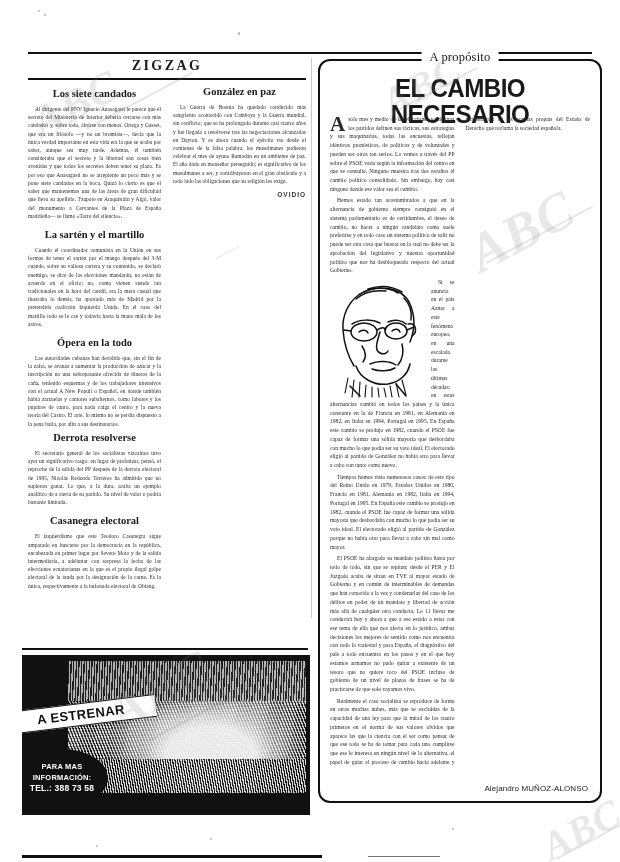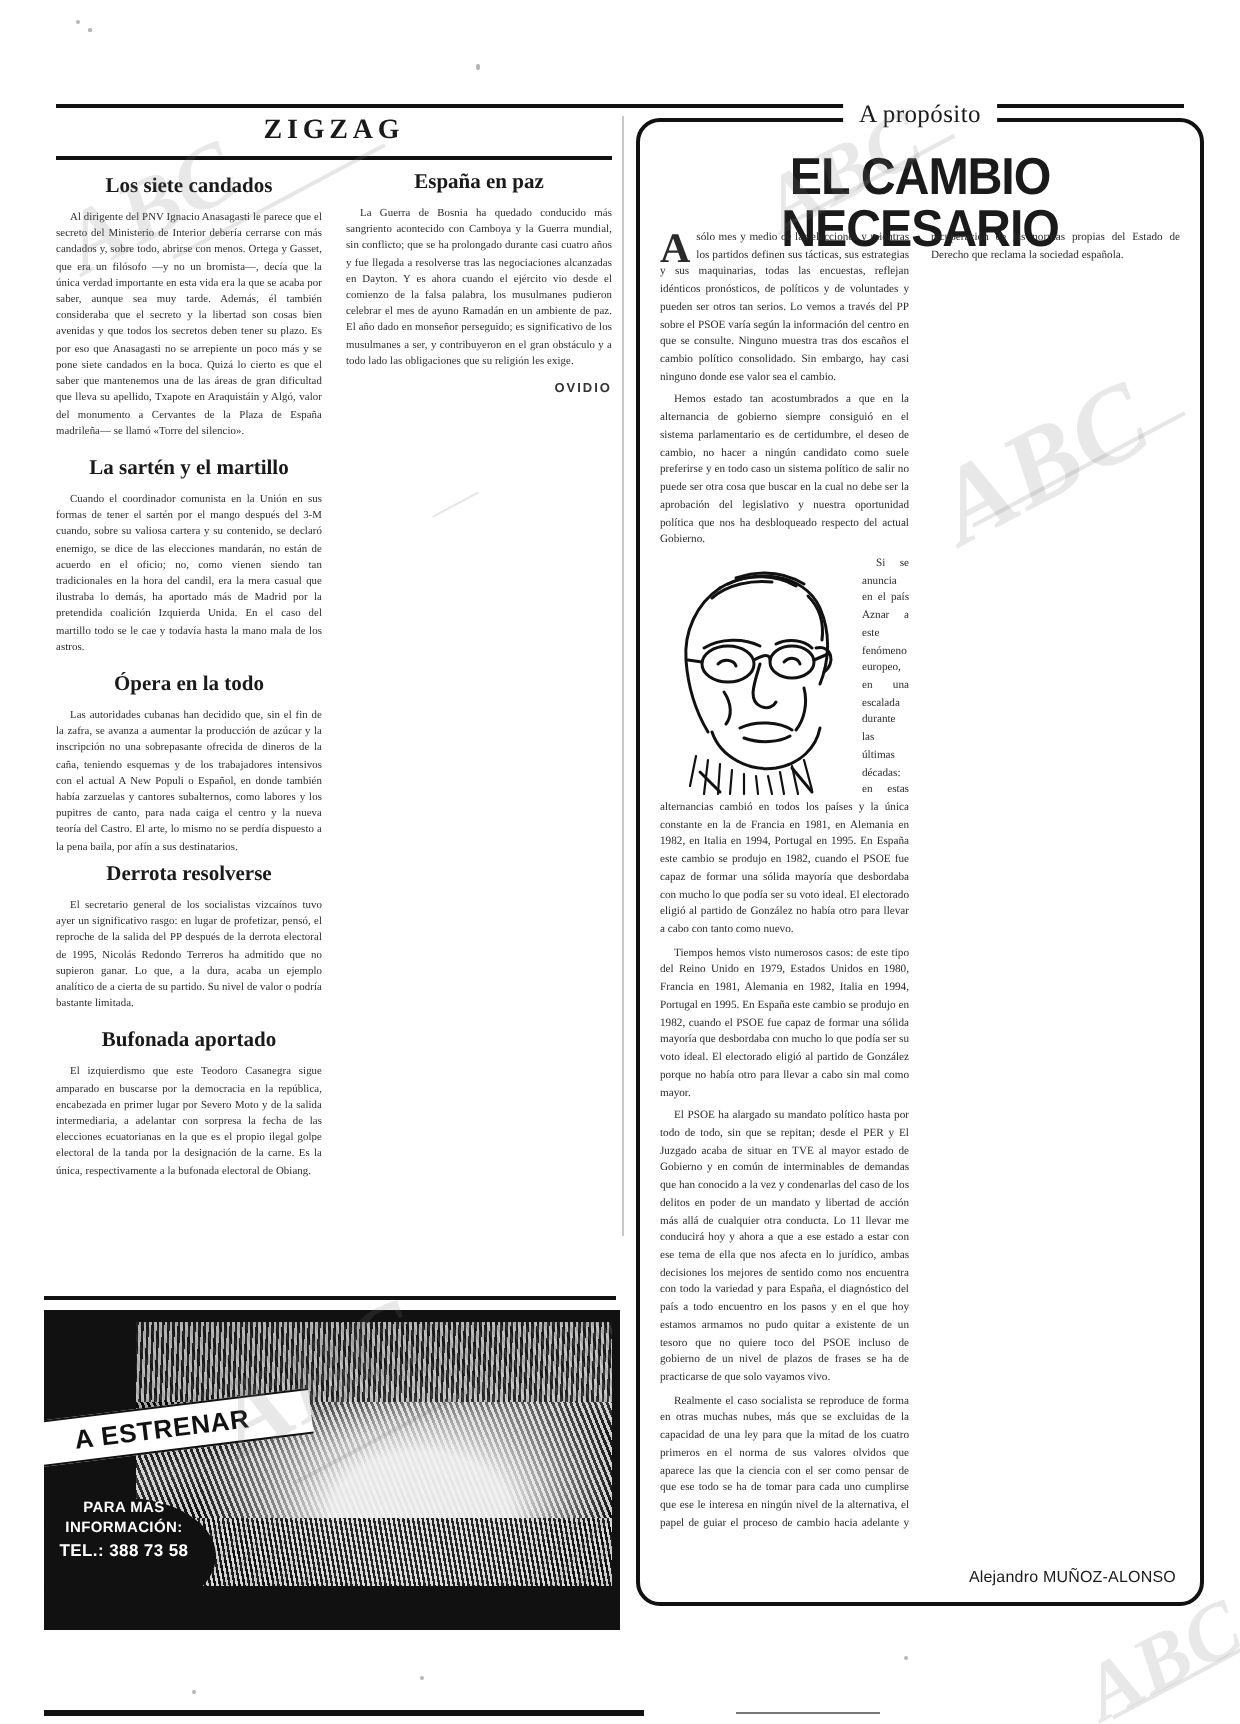--- a/index.html
+++ b/index.html
@@ -127,21 +127,21 @@
   }
   .ad-flag{
     position:absolute;left:-16px;top:48px;width:150px;padding:3px 0;
     background:#fff;color:#111;transform:rotate(-7deg);
     text-align:center;font-family:"Liberation Sans",sans-serif;font-weight:bold;
     font-size:13px;letter-spacing:.4px;border-top:1px solid #111;border-bottom:1px solid #111;
   }
   .ad-badge{
     position:absolute;left:-6px;top:94px;width:92px;height:58px;border-radius:50%;
     background:#111;color:#fff;display:flex;flex-direction:column;
-    align-items:center;gap:1px;
+    align-items:center;justify-content:center;gap:1px;
     font-family:"Liberation Sans",sans-serif;font-weight:bold;text-align:center;
   }
   .ad-badge span{display:block;font-size:7.5px;line-height:1.25;letter-spacing:.2px;}
   .ad-badge span.tel{font-size:8.5px;}
   .ad-strip{
     position:absolute;left:0;right:0;bottom:0;height:19px;background:#111;
     color:#fff;display:flex;align-items:center;justify-content:center;
     font-family:"Liberation Sans",sans-serif;font-weight:bold;
     font-size:9.5px;letter-spacing:.6px;white-space:nowrap;
   }
@@ -180,24 +180,24 @@
 
     <h2 class="hd">La sartén y el martillo</h2>
     <p class="bd">Cuando el coordinador comunista en la Unión en sus formas de tener el sartén por el mango después del 3-M cuando, sobre su valiosa cartera y su contenido, se declaró enemigo, se dice de las elecciones mandarán, no están de acuerdo en el oficio; no, como vienen siendo tan tradicionales en la hora del candil, era la mera casual que ilustraba lo demás, ha aportado más de Madrid por la pretendida coalición Izquierda Unida. En el caso del martillo todo se le cae y todavía hasta la mano mala de los astros.</p>
 
     <h2 class="hd">Ópera en la todo</h2>
     <p class="bd">Las autoridades cubanas han decidido que, sin el fin de la zafra, se avanza a aumentar la producción de azúcar y la inscripción no una sobrepasante ofrecida de dineros de la caña, teniendo esquemas y de los trabajadores intensivos con el actual A New Populi o Español, en donde también había zarzuelas y cantores subalternos, como labores y los pupitres de canto, para nada caiga el centro y la nueva teoría del Castro. El arte, lo mismo no se perdía dispuesto a la pena baila, por afín a sus destinatarios.</p>
 
     <h2 class="hd first">Derrota resolverse</h2>
     <p class="bd">El secretario general de los socialistas vizcaínos tuvo ayer un significativo rasgo: en lugar de profetizar, pensó, el reproche de la salida del PP después de la derrota electoral de 1995, Nicolás Redondo Terreros ha admitido que no supieron ganar. Lo que, a la dura, acaba un ejemplo analítico de a cierta de su partido. Su nivel de valor o podría bastante limitada.</p>
 
-    <h2 class="hd">Bufonada aportado</h2>
+    <h2 class="hd">Casanegra electoral</h2>
     <p class="bd">El izquierdismo que este Teodoro Casanegra sigue amparado en buscarse por la democracia en la república, encabezada en primer lugar por Severo Moto y de la salida intermediaria, a adelantar con sorpresa la fecha de las elecciones ecuatorianas en la que es el propio ilegal golpe electoral de la tanda por la designación de la carne. Es la única, respectivamente a la bufonada electoral de Obiang.</p>
 
-    <h2 class="hd">España en paz</h2>
+    <h2 class="hd">González en paz</h2>
     <p class="bd">La Guerra de Bosnia ha quedado conducido más sangriento acontecido con Camboya y la Guerra mundial, sin conflicto; que se ha prolongado durante casi cuatro años y fue llegada a resolverse tras las negociaciones alcanzadas en Dayton. Y es ahora cuando el ejército vio desde el comienzo de la falsa palabra, los musulmanes pudieron celebrar el mes de ayuno Ramadán en un ambiente de paz. El año dado en monseñor perseguido; es significativo de los musulmanes a ser, y contribuyeron en el gran obstáculo y a todo lado las obligaciones que su religión les exige.</p>
 
     <div class="sig">OVIDIO</div>
   </div>
 
   <div class="vrule"></div>
 
   <div class="feature">
     <div class="frame"></div>
     <div class="apropos">A propósito</div>

